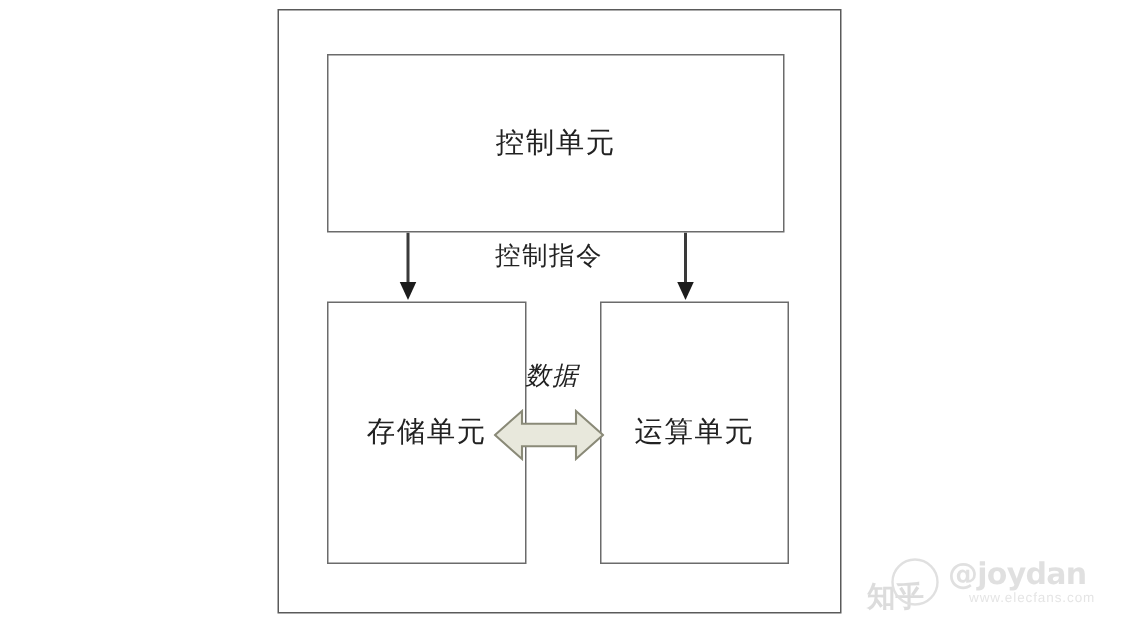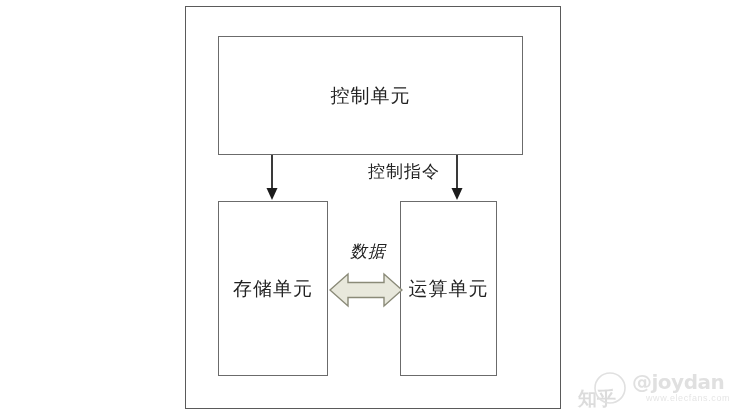--- a/index.html
+++ b/index.html
@@ -43,22 +43,22 @@
   .unit-label {
     font-size: 19px;
     color: #222222;
     letter-spacing: 1px;
     line-height: 1;
     white-space: nowrap;
     font-family: "DejaVu Sans", "Liberation Sans", sans-serif;
   }
 
   .box-control   { left: 218px; top: 36px;  width: 305px; height: 119px; }
-  .box-storage   { left: 218px; top: 201px; width: 110px; height: 175px; }
-  .box-arithmetic{ left: 400px; top: 201px; width: 97px; height: 175px; }
+  .box-storage   { left: 218px; top: 201px; width: 133px; height: 175px; }
+  .box-arithmetic{ left: 400px; top: 201px; width: 126px; height: 175px; }
 
   
   .down-arrow {
     position: absolute;
     width: 14px;
     height: 46px;
   }
 
   .arrow-left-path  { left: 265px; top: 155px; }
   .arrow-right-path { left: 450px; top: 155px; }
@@ -67,24 +67,24 @@
   .edge-label {
     position: absolute;
     font-size: 17px;
     color: #222222;
     letter-spacing: 1px;
     white-space: nowrap;
     line-height: 1;
     font-family: "DejaVu Sans", "Liberation Sans", sans-serif;
   }
   .label-control-instruction {
-    left: 336px;
+    left: 314px;
     top: 163px;
     width: 104px;
-    text-align: right;
+    text-align: center;
   }
   .label-data {
     left: 336px;
     top: 243px;
     width: 64px;
     text-align: center;
     font-style: italic;
   }
 
   

